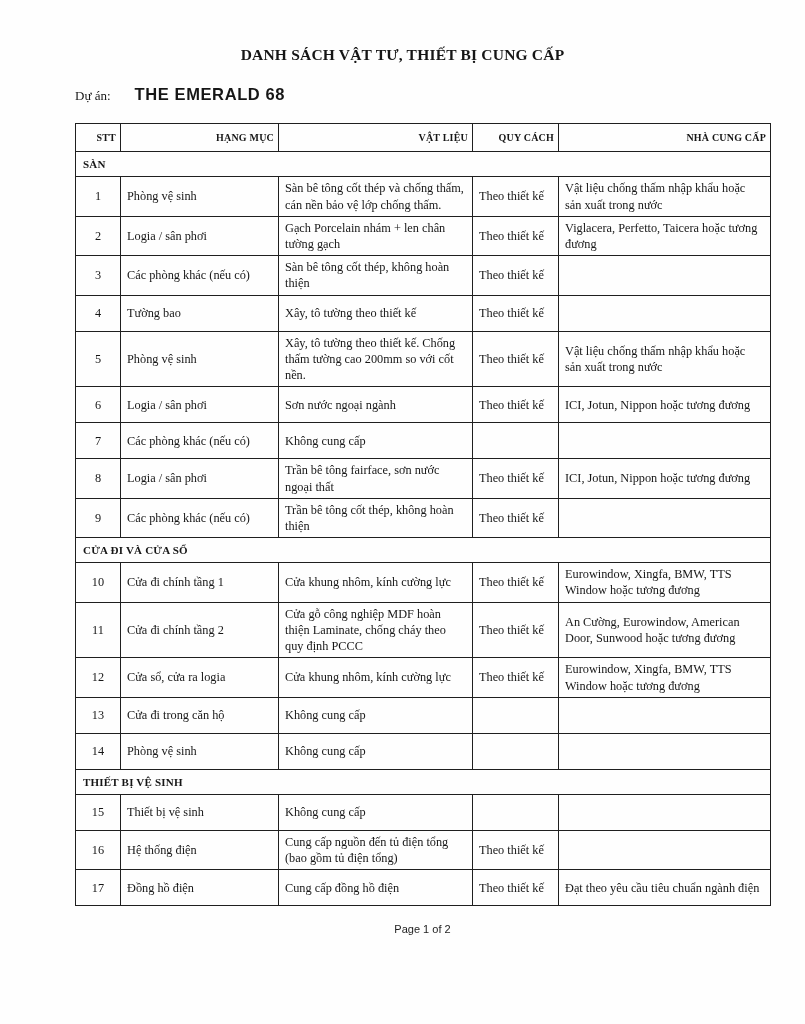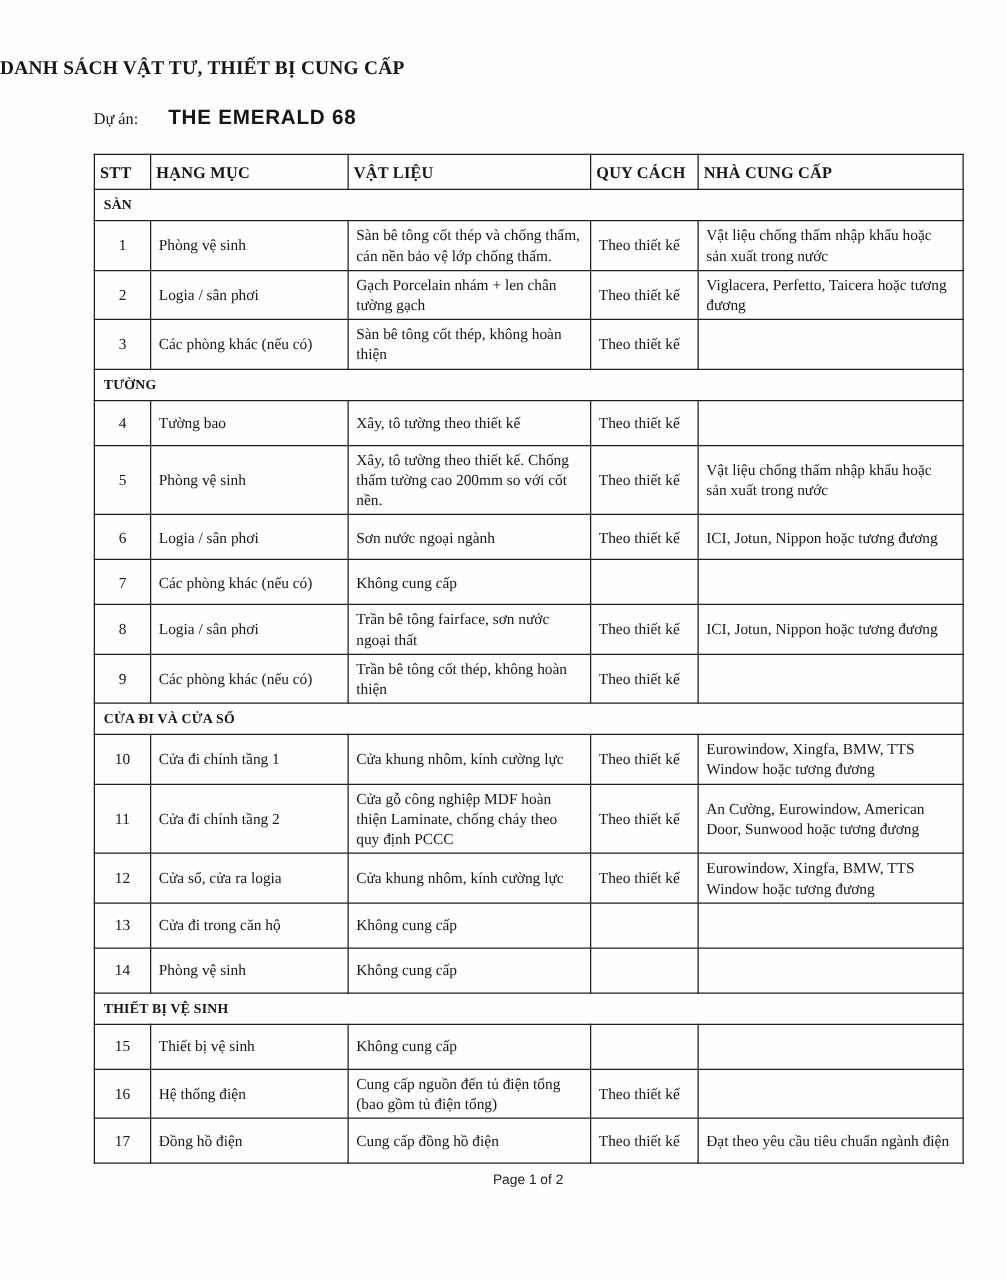--- a/index.html
+++ b/index.html
@@ -12,21 +12,21 @@
     width: 805px;
     height: 1024px;
     background: #fefefe;
     font-family: "Liberation Serif", serif;
     color: #161616;
     overflow: hidden;
     box-sizing: border-box;
   }
   .title-block {
     padding-top: 44px;
-    text-align: left;
+    text-align: center;
   }
   .title-line {
     font-size: 15.5px;
     font-weight: bold;
     line-height: 1.38;
     letter-spacing: 0.2px;
   }
   .project-row {
     margin: 20px 0 16px 75px;
     display: flex;
@@ -49,23 +49,23 @@
     table-layout: fixed;
   }
   .spec-table th,
   .spec-table td {
     border: 1.2px solid #1f1f1f;
     box-sizing: border-box;
     vertical-align: middle;
     overflow: hidden;
   }
   .spec-table th {
-    font-size: 13px;
-    font-weight: bold;
-    text-align: left;
+    font-size: 10px;
+    font-weight: bold;
+    text-align: right;
     height: 28px;
     padding: 2px 4px;
     letter-spacing: 0.2px;
   }
   .spec-table td.section-title {
     font-weight: bold;
     font-size: 11px;
     height: 25px;
     padding: 2px 7px;
     letter-spacing: 0.2px;
@@ -74,21 +74,21 @@
     font-size: 12.3px;
     line-height: 1.32;
     padding: 3px 6px;
     height: 36px;
   }
   .spec-table td.cell-stt {
     text-align: center;
   }
   .page-footer {
     width: 695px;
-    margin: 7px 0 0 75px;
+    margin: 17px 0 0 75px;
     text-align: center;
     font-family: "Liberation Sans", sans-serif;
     font-size: 11px;
     color: #1d1d1d;
   }
 </style>
 </head>
 <body>
 
 <div class="page">
@@ -138,23 +138,20 @@
           <td class="data-cell cell-nha-cung-cap">Viglacera, Perfetto, Taicera hoặc tương đương</td>
         </tr>
         <tr>
           <td class="data-cell cell-stt">3</td>
           <td class="data-cell cell-hang-muc">Các phòng khác (nếu có)</td>
           <td class="data-cell cell-vat-lieu">Sàn bê tông cốt thép, không hoàn thiện</td>
           <td class="data-cell cell-quy-cach">Theo thiết kế</td>
           <td class="data-cell cell-nha-cung-cap"></td>
         </tr>
         <tr>
-          <td class="section-title" colspan="5">TƯỜNG</td>
-        </tr>
-        <tr>
           <td class="data-cell cell-stt">4</td>
           <td class="data-cell cell-hang-muc">Tường bao</td>
           <td class="data-cell cell-vat-lieu">Xây, tô tường theo thiết kế</td>
           <td class="data-cell cell-quy-cach">Theo thiết kế</td>
           <td class="data-cell cell-nha-cung-cap"></td>
         </tr>
         <tr>
           <td class="data-cell cell-stt">5</td>
           <td class="data-cell cell-hang-muc">Phòng vệ sinh</td>
           <td class="data-cell cell-vat-lieu">Xây, tô tường theo thiết kế. Chống thấm tường cao 200mm so với cốt nền.</td>

